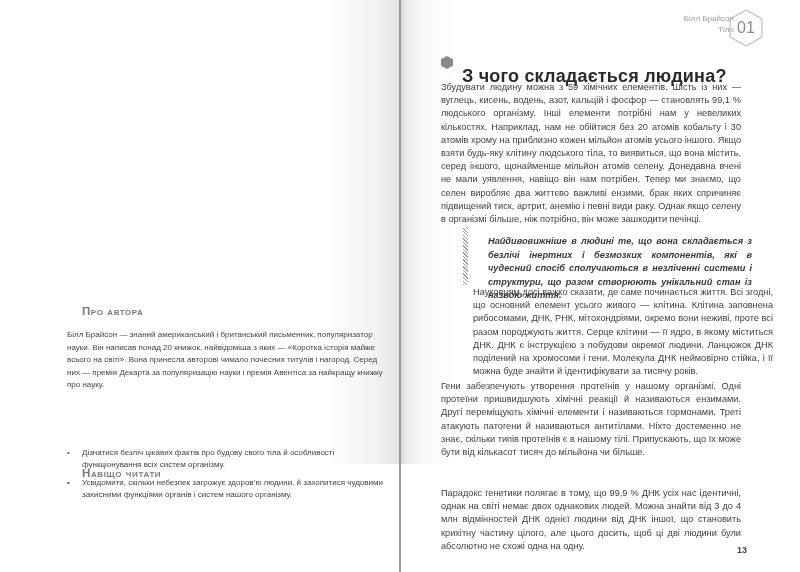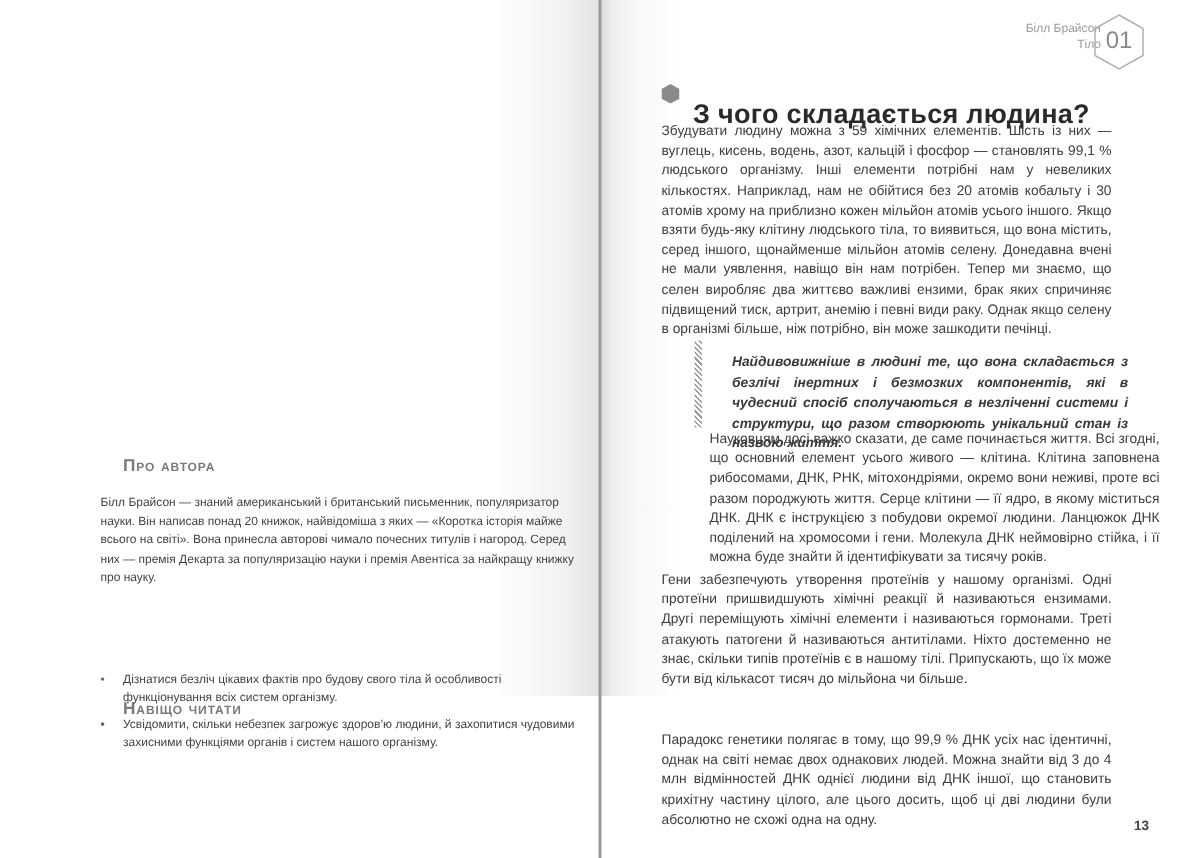--- a/index.html
+++ b/index.html
@@ -77,21 +77,21 @@
   .quote-bar {
     position: absolute; left: 463px; top: 227px; width: 5px; height: 58px;
     background: repeating-linear-gradient(45deg, #9a9a9a 0px, #9a9a9a 1px, #ffffff 1px, #ffffff 2.5px);
   }
   .quote {
     position: absolute; left: 477px; top: 224px; width: 264px; margin: 11px;
     font-size: 9.2px; line-height: 13.6px; color: #3a3a3a;
     font-style: italic; font-weight: bold; text-align: justify;
   }
   .page-number {
-    position: absolute; left: 756px; top: 545px;
+    position: absolute; left: 737px; top: 545px;
     font-size: 9px; color: #444; font-weight: bold;
   }
 </style>
 </head>
 <body>
 
 <div class="page page-left">
   <div class="section-title about-title">Про автора</div>
   <div class="about-body">
     <p>Білл Брайсон — знаний американський і британський письменник, популяризатор науки. Він написав понад 20 книжок, найвідоміша з яких — «Коротка історія майже всього на світі». Вона принесла авторові чимало почесних титулів і нагород. Серед них — премія Декарта за популяризацію науки і премія Авентіса за найкращу книжку про науку.</p>

